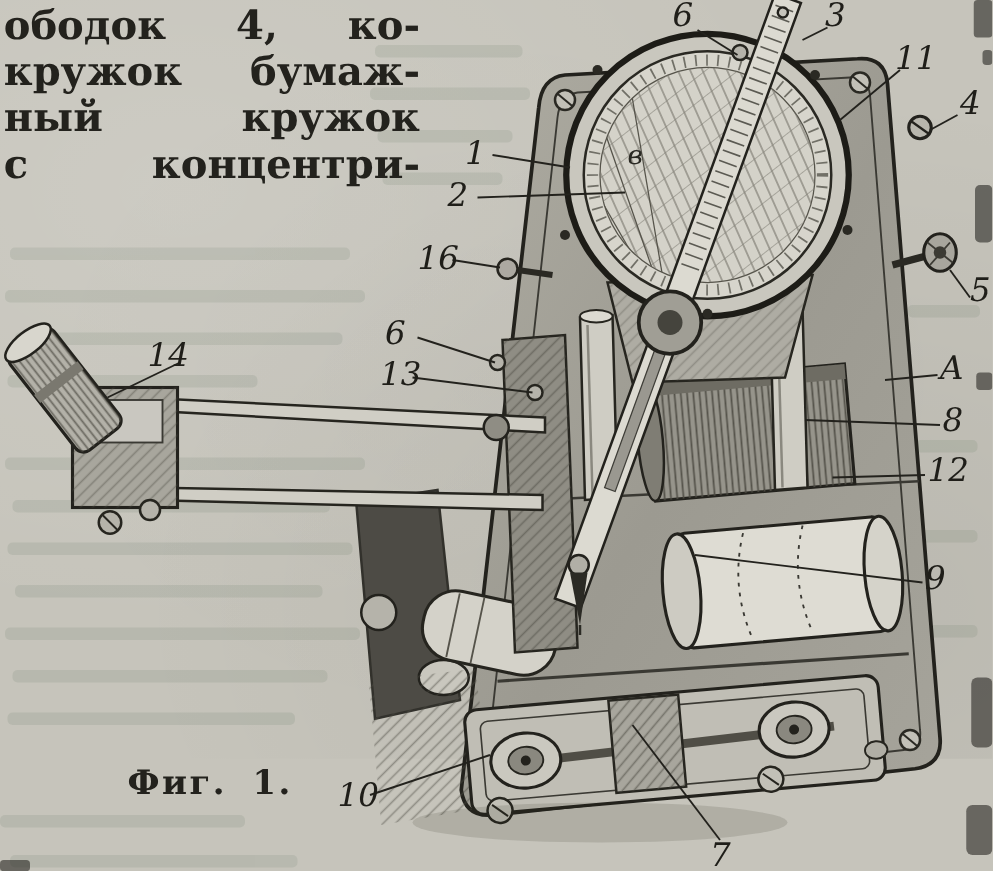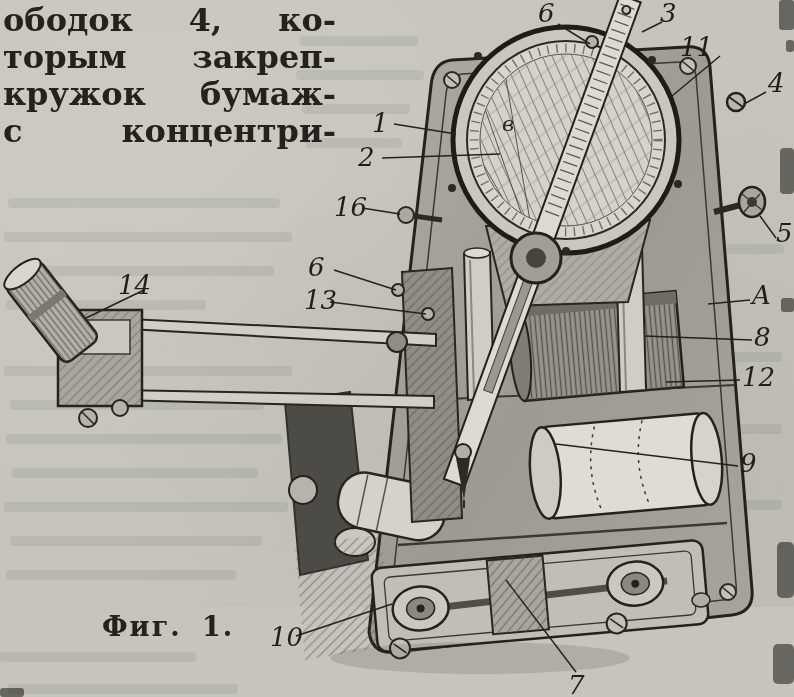--- a/index.html
+++ b/index.html
@@ -281,28 +281,28 @@
       <line x1="752" y1="340" x2="644" y2="336"></line>
       <line x1="740" y1="380" x2="666" y2="382"></line>
       <line x1="738" y1="466" x2="556" y2="444"></line>
       <line x1="296" y1="636" x2="392" y2="604"></line>
       <line x1="576" y1="672" x2="506" y2="580"></line>
     </g>
   </svg>
 
   <div class="text-block">
     <div class="text-line">ободок 4, ко-</div>
-    <div class="text-line">торым закреп-</div>
     <div class="text-line">кружок бумаж-</div>
+    <div class="text-line">ный кружок</div>
     <div class="text-line">с концентри-</div>
   </div>
 
   <span class="callout" style="left:538px;top:0px">6</span>
   <span class="callout" style="left:660px;top:0px">3</span>
-  <span class="callout" style="left:680px;top:34px">11</span>
+  <span class="callout" style="left:716px;top:34px">11</span>
   <span class="callout" style="left:768px;top:70px">4</span>
   <span class="callout" style="left:372px;top:110px">1</span>
   <span class="callout" style="left:358px;top:144px">2</span>
   <span class="callout" style="left:334px;top:194px">16</span>
   <span class="callout" style="left:776px;top:220px">5</span>
   <span class="callout" style="left:118px;top:272px">14</span>
   <span class="callout" style="left:308px;top:254px">6</span>
   <span class="callout" style="left:304px;top:287px">13</span>
   <span class="callout" style="left:752px;top:282px">A</span>
   <span class="callout" style="left:754px;top:324px">8</span>

